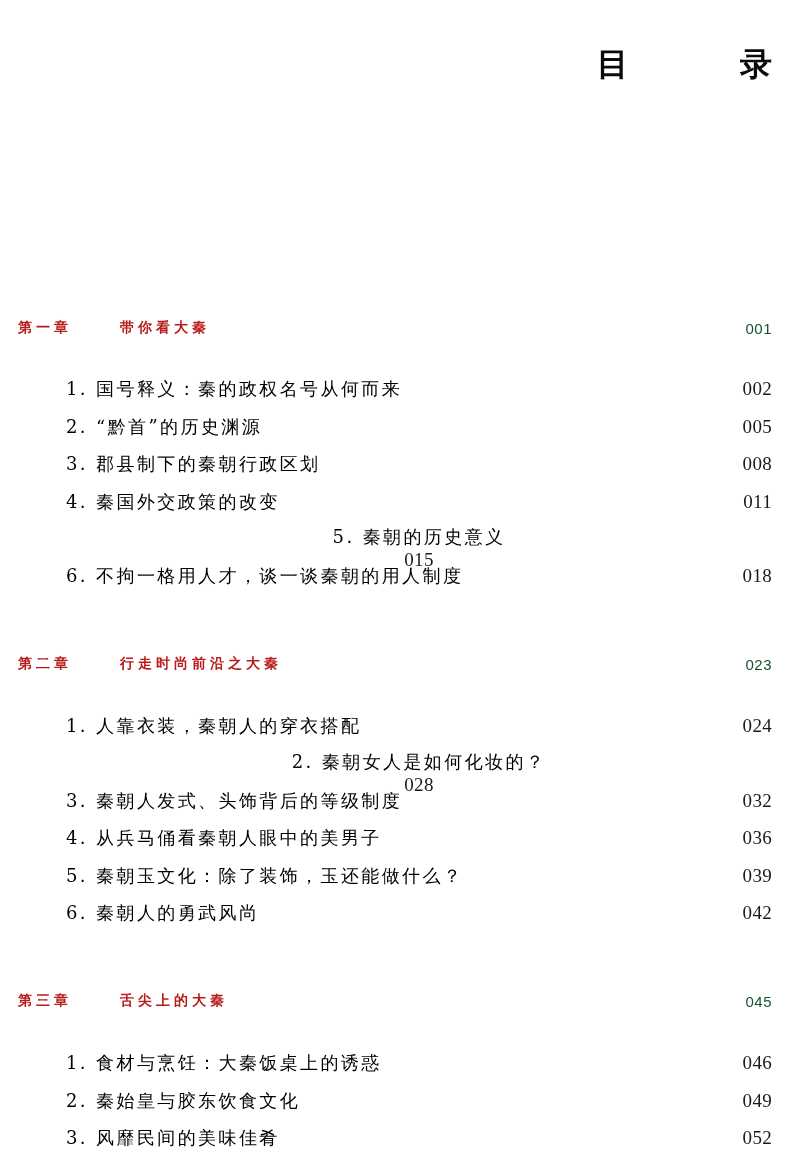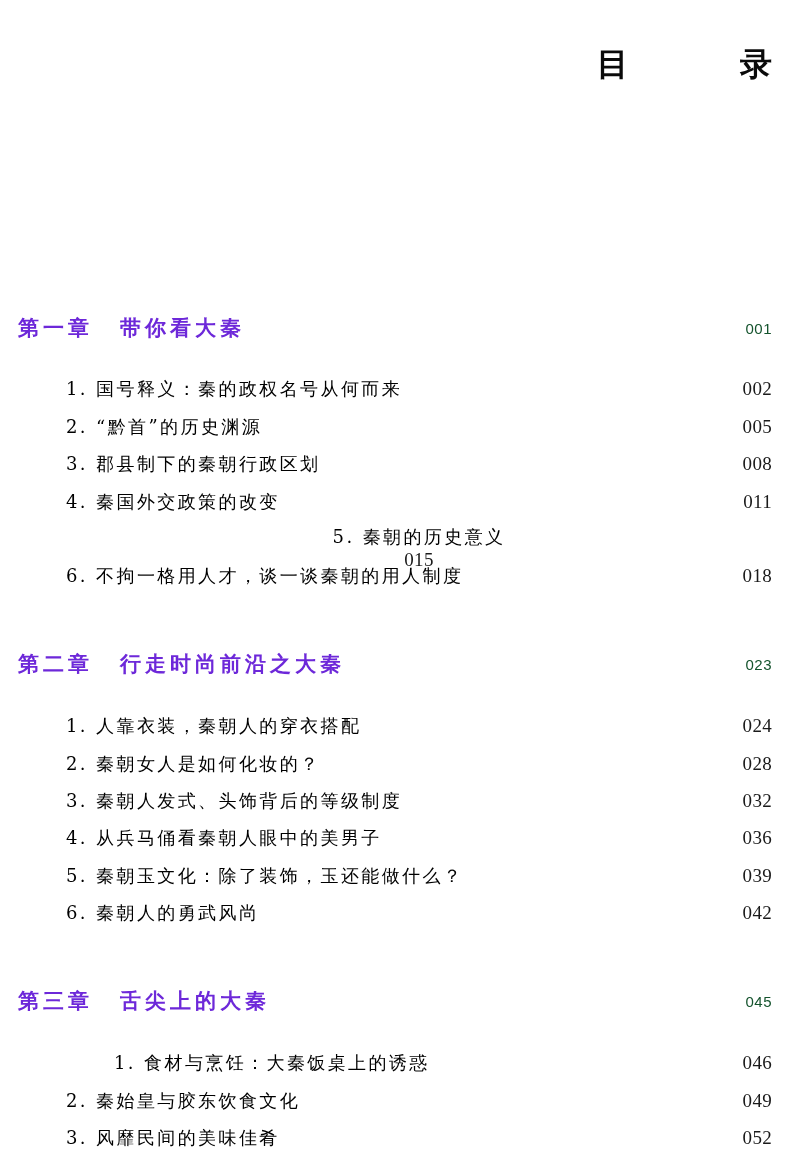--- a/index.html
+++ b/index.html
@@ -38,23 +38,23 @@
       left: 18px;
       right: 18px;
       height: 32px;
       display: flex;
       align-items: center;
       justify-content: space-between;
     }
     .chapter-label {
       font-family: "DejaVu Serif", "Liberation Serif", serif;
       font-weight: bold;
-      font-size: 21px;
+      font-size: 14px;
       letter-spacing: 4px;
-      color: #6d28d9;
+      color: #b91c1c;
       display: flex;
       align-items: center;
       justify-content: center;
     }
     .chapter-num {
       display: inline-block;
       width: 102px;
     }
     .chapter-page {
       font-family: Liberation Sans, sans-serif;
@@ -129,21 +129,21 @@
       <span class="chapter-num">第二章</span>
       <span>行走时尚前沿之大秦</span>
     </div>
     <span class="chapter-page">023</span>
   </div>
 
   <div class="section-row" style="top:712px;">
     <span class="section-label">1. 人靠衣装，秦朝人的穿衣搭配</span>
     <span class="section-page">024</span>
   </div>
-  <div class="section-row" style="top:750px;">
+  <div class="section-row" style="top:750px;flex-direction:column;">
     <span class="section-label">2. 秦朝女人是如何化妆的？</span>
     <span class="section-page">028</span>
   </div>
   <div class="section-row" style="top:787px;">
     <span class="section-label">3. 秦朝人发式、头饰背后的等级制度</span>
     <span class="section-page">032</span>
   </div>
   <div class="section-row" style="top:824px;">
     <span class="section-label">4. 从兵马俑看秦朝人眼中的美男子</span>
     <span class="section-page">036</span>
@@ -158,21 +158,21 @@
   </div>
 
   <div class="chapter-row" style="top:985px;">
     <div class="chapter-label">
       <span class="chapter-num">第三章</span>
       <span>舌尖上的大秦</span>
     </div>
     <span class="chapter-page">045</span>
   </div>
 
-  <div class="section-row" style="top:1049px;margin-left:48px;">
+  <div class="section-row" style="top:1049px;">
     <span class="section-label">1. 食材与烹饪：大秦饭桌上的诱惑</span>
     <span class="section-page">046</span>
   </div>
   <div class="section-row" style="top:1087px;">
     <span class="section-label">2. 秦始皇与胶东饮食文化</span>
     <span class="section-page">049</span>
   </div>
   <div class="section-row" style="top:1124px;">
     <span class="section-label">3. 风靡民间的美味佳肴</span>
     <span class="section-page">052</span>

